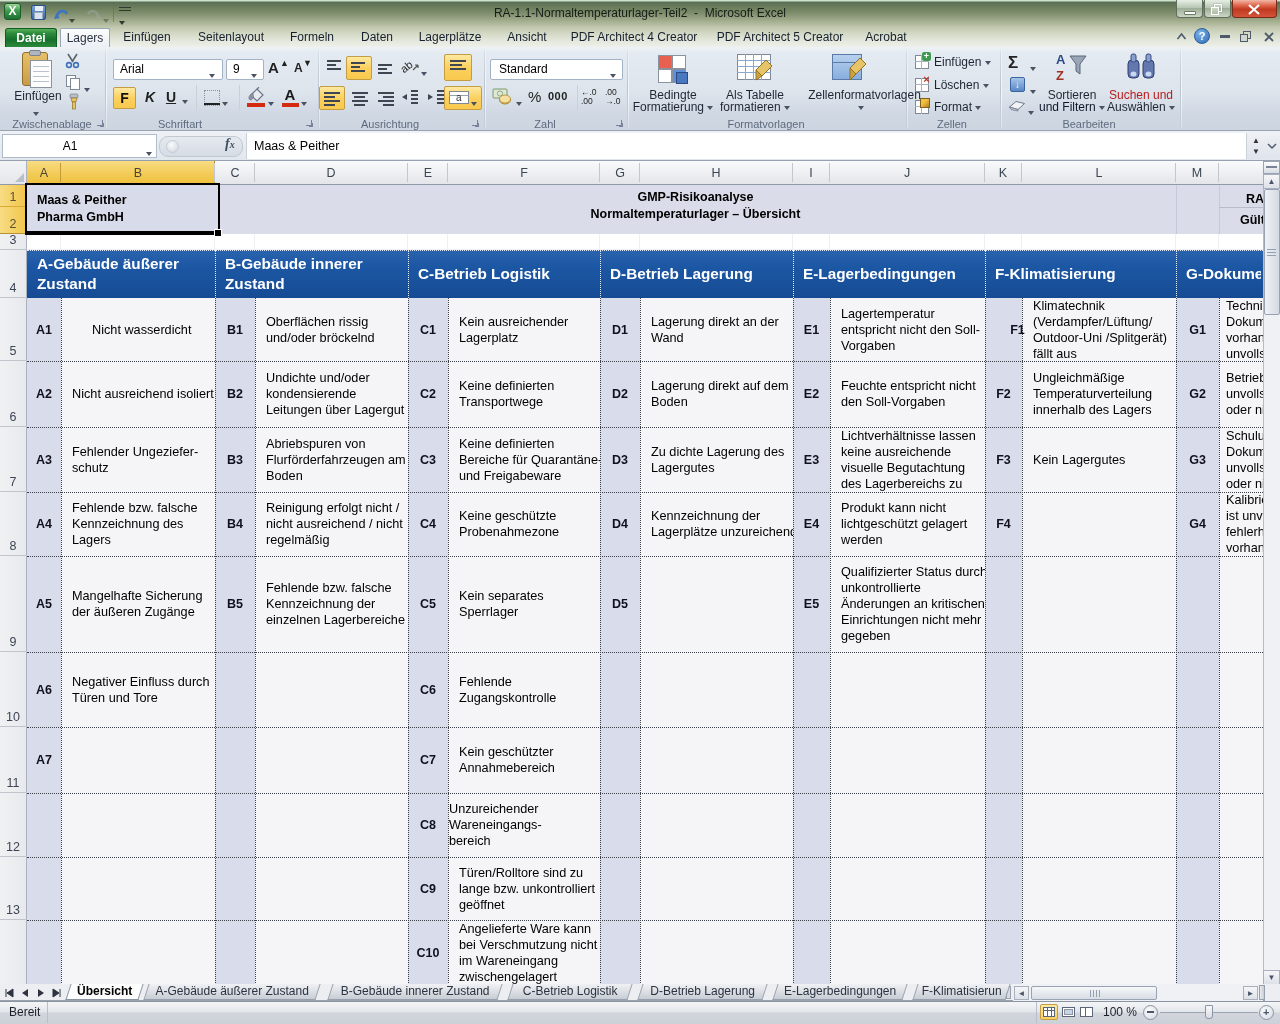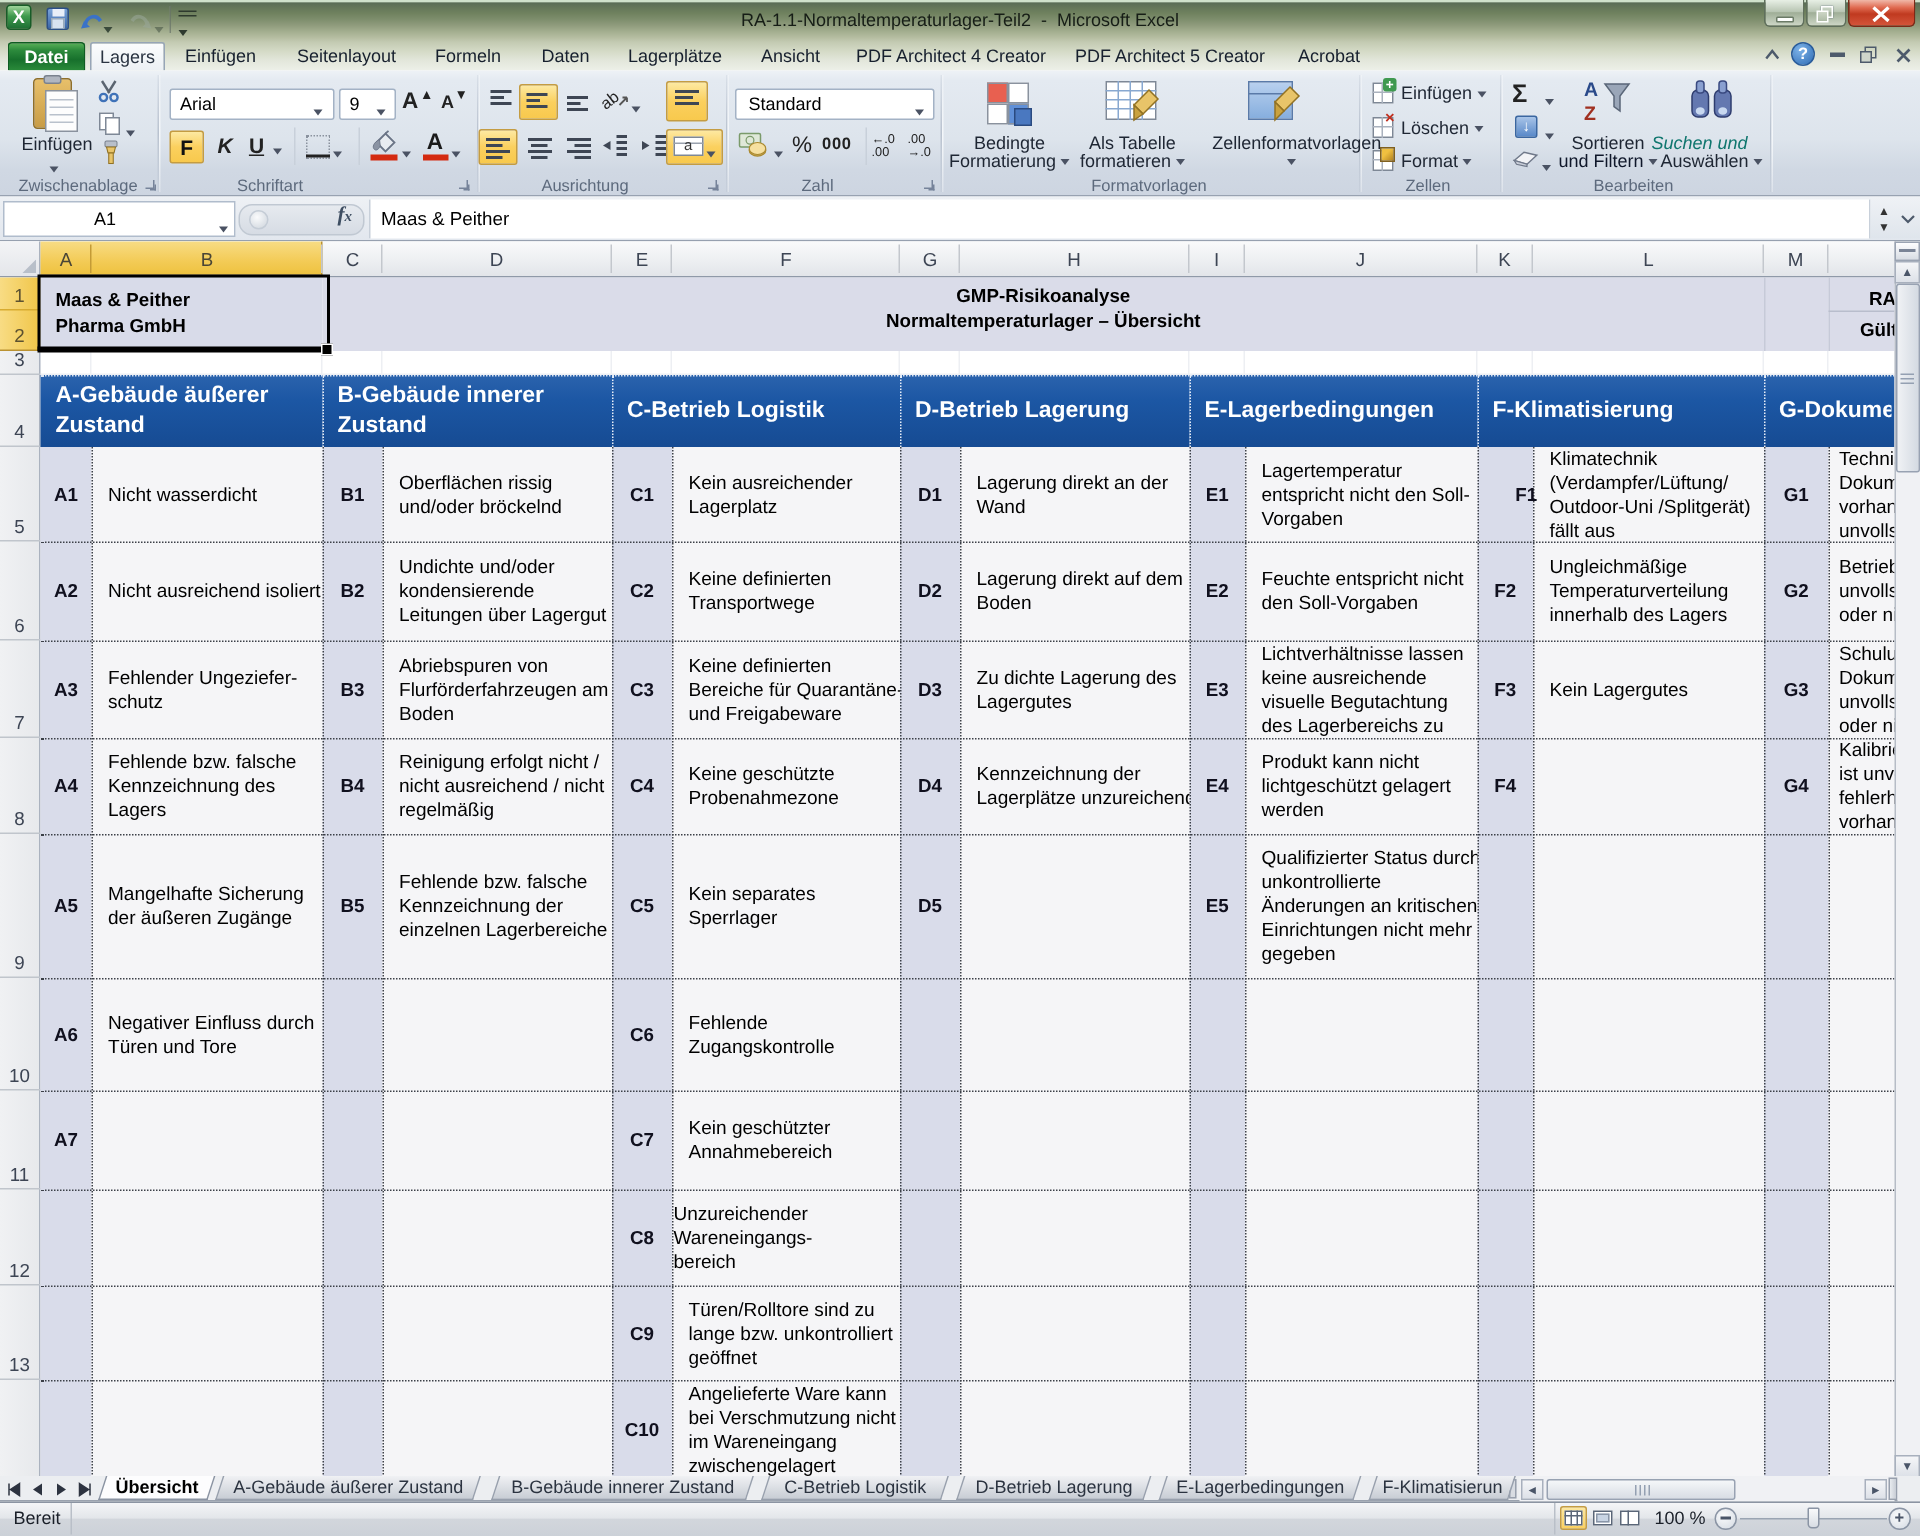--- a/index.html
+++ b/index.html
@@ -260,21 +260,21 @@
 <div style="position:absolute;left:1032px;top:88px;width:80px;height:12px;font-size:12px;color:#1e2633;text-align:center;">Sortieren</div>
 <div style="position:absolute;left:1022px;top:100px;width:100px;height:12px;font-size:12px;color:#0f172a;text-align:center;">und Filtern <span class="dar"></span></div>
 <svg style="position:absolute;left:1126px;top:52px;width:30px;height:30px;" viewBox="0 0 30 30">
     <rect x="2" y="8" width="11" height="18" rx="4" fill="#6478b0" stroke="#2e3c6e" stroke-width="1"></rect>
     <rect x="17" y="8" width="11" height="18" rx="4" fill="#6478b0" stroke="#2e3c6e" stroke-width="1"></rect>
     <rect x="5" y="2" width="5" height="8" rx="2" fill="#8aa0d0" stroke="#3a4a80" stroke-width="1"></rect>
     <rect x="20" y="2" width="5" height="8" rx="2" fill="#8aa0d0" stroke="#3a4a80" stroke-width="1"></rect>
     <ellipse cx="7.5" cy="22" rx="3" ry="2.5" fill="#c8d8f0"></ellipse>
     <ellipse cx="22.5" cy="22" rx="3" ry="2.5" fill="#c8d8f0"></ellipse>
   </svg>
-<div style="position:absolute;left:1101px;top:88px;width:80px;height:12px;font-size:12px;color:#0f766e;font-style:italic;">Suchen und</div>
+<div style="position:absolute;left:1101px;top:88px;width:80px;height:12px;font-size:12px;color:#b91c1c;text-align:center;">Suchen und</div>
 <div style="position:absolute;left:1091px;top:100px;width:100px;height:12px;font-size:12px;color:#1e2633;text-align:center;">Auswählen <span class="dar"></span></div>
 <div style="position:absolute;left:0px;top:131px;width:1280px;height:30px;background:linear-gradient(180deg,#eef1f5,#e2e7ee);border-bottom:1px solid #96a0af;"></div>
 <div style="position:absolute;left:2px;top:134px;width:155px;height:24px;background:#fff;border:1px solid #b0bccc;"></div>
 <div style="position:absolute;left:40px;top:137px;width:60px;height:18px;font-size:12px;color:#000;text-align:center;line-height:18px;">A1</div>
 <div style="position:absolute;left:146px;top:144px;width:10px;height:6px;"><span class="dar"></span></div>
 <div style="position:absolute;left:159px;top:136px;width:84px;height:21px;background:linear-gradient(180deg,#e6eaef,#d6dce4);border:1px solid #c0c8d2;border-radius:9px;"></div>
 <div style="position:absolute;left:166px;top:140px;width:13px;height:13px;background:radial-gradient(circle at 40% 35%,#fafbfc,#cdd4dc);border-radius:50%;border:1px solid #c4ccd6;"></div>
 <div style="position:absolute;left:225px;top:136px;width:18px;height:20px;font-style:italic;font-size:14px;font-weight:bold;color:#3e4e62;font-family:'Liberation Serif',serif;">f<span style="font-size:10px;">x</span></div>
 <div style="position:absolute;left:246px;top:133px;width:1001px;height:26px;background:#fff;border:1px solid #c8d0da;border-top:none;border-bottom:none;"></div>
 <div style="position:absolute;left:254px;top:139px;width:400px;height:16px;font-size:12.5px;color:#000;">Maas &amp; Peither</div>
@@ -558,21 +558,21 @@
   </div>
 <div style="position:absolute;left:1176px;top:361px;width:43px;height:66px;">
     <div class="lbl" style="width:100%;height:100%;">G2</div>
   </div>
 <div style="position:absolute;left:1176px;top:427px;width:43px;height:65px;">
     <div class="lbl" style="width:100%;height:100%;">G3</div>
   </div>
 <div style="position:absolute;left:1176px;top:492px;width:43px;height:64px;">
     <div class="lbl" style="width:100%;height:100%;">G4</div>
   </div>
-<div style="position:absolute;left:61px;top:298px;width:154px;height:63px;overflow:hidden;">
+<div style="position:absolute;left:61px;top:298px;width:154px;height:63px;overflow:hidden;padding-left:20px;">
     <div class="txt ct" style="width:100%;height:100%;padding-left:11px;">Nicht wasserdicht</div>
   </div>
 <div style="position:absolute;left:61px;top:361px;width:154px;height:66px;overflow:hidden;">
     <div class="txt ct" style="width:100%;height:100%;padding-left:11px;">Nicht ausreichend isoliert</div>
   </div>
 <div style="position:absolute;left:61px;top:427px;width:154px;height:65px;overflow:hidden;">
     <div class="txt ct" style="width:100%;height:100%;padding-left:11px;">Fehlender Ungeziefer-<br>schutz</div>
   </div>
 <div style="position:absolute;left:61px;top:492px;width:154px;height:64px;overflow:hidden;">
     <div class="txt ct" style="width:100%;height:100%;padding-left:11px;">Fehlende bzw. falsche<br>Kennzeichnung des<br>Lagers</div>

